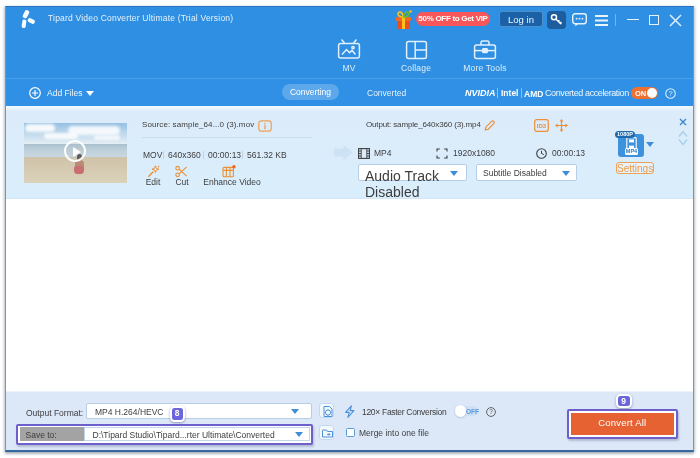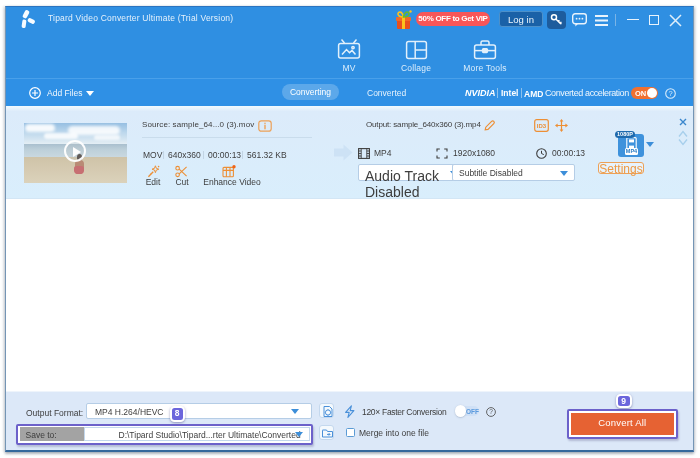--- a/index.html
+++ b/index.html
@@ -221,36 +221,36 @@
     <svg class="abs" style="left:530px;top:42px;" width="11" height="11" viewBox="0 0 11 11">
         <circle cx="5.5" cy="5.5" r="4.8" fill="none" stroke="#3d3d3d" stroke-width="1.1"></circle>
         <path d="M5.5 2.8 L5.5 5.5 L7.8 6.6" stroke="#3d3d3d" stroke-width="1" fill="none"></path>
       </svg>
     <div class="abs" style="left:546px;top:42px;font-size:8.5px;color:#3d3d3d;">00:00:13</div>
 
     <div class="abs" style="left:352px;top:58px;width:109px;height:17px;background:#fff;border:1px solid #b5cde6;border-radius:2px;">
       <div class="abs" style="left:6px;top:3.5px;font-size:14px;color:#3d3d3d;">Audio Track Disabled</div>
       <div class="abs" style="right:8px;top:6px;width:0;height:0;border-left:4px solid transparent;border-right:4px solid transparent;border-top:5px solid #3c8ed9;"></div>
     </div>
-    <div class="abs" style="left:446px;top:58px;width:123px;height:17px;background:#fff;border:1px solid #b5cde6;border-radius:2px;">
+    <div class="abs" style="left:470px;top:58px;width:101px;height:17px;background:#fff;border:1px solid #b5cde6;border-radius:2px;">
       <div class="abs" style="left:6px;top:3.5px;font-size:8.5px;color:#3d3d3d;">Subtitle Disabled</div>
       <div class="abs" style="right:6px;top:6px;width:0;height:0;border-left:4px solid transparent;border-right:4px solid transparent;border-top:5px solid #3c8ed9;"></div>
     </div>
 
     <div class="abs" style="left:612px;top:28px;width:26px;height:23px;background:#3e92dc;border-radius:3px;">
       <svg class="abs" style="left:8px;top:3.5px;" width="11" height="14" viewBox="0 0 11 14">
           <rect x="0.8" y="0.6" width="9.4" height="12.8" rx="1" fill="none" stroke="#fff" stroke-width="1.1"></rect>
           <rect x="3" y="2.4" width="5" height="3" fill="#fff"></rect>
           <rect x="3" y="8.6" width="5" height="3" fill="#fff"></rect>
         </svg>
       <div class="abs" style="left:7px;top:14px;width:13px;height:7px;background:#fff;border-radius:1.5px;color:#2a7cc4;font-size:5.5px;font-weight:bold;text-align:center;line-height:7px;">MP4</div>
     </div>
     <div class="abs" style="left:609px;top:25px;width:20px;height:7px;background:#1e6aad;border-radius:3.5px;color:#fff;font-size:5.5px;font-weight:bold;text-align:center;line-height:7px;">1080P</div>
     <div class="abs" style="left:640px;top:36px;width:0;height:0;border-left:4px solid transparent;border-right:4px solid transparent;border-top:5px solid #3c8ed9;"></div>
-    <div class="abs" style="left:592px;top:56px;width:46px;height:12px;border:1px solid #eda158;border-radius:3px;color:#ed9a45;font-size:12px;text-align:center;line-height:12px;background:rgba(255,255,255,0.35);">Settings</div>
+    <div class="abs" style="left:610px;top:56px;width:38px;height:12px;border:1px solid #eda158;border-radius:3px;color:#ed9a45;font-size:10px;text-align:center;line-height:12px;background:rgba(255,255,255,0.35);">Settings</div>
 
     <svg class="abs" style="left:673px;top:12px;" width="8" height="8" viewBox="0 0 8 8">
         <path d="M1 1 L7 7 M7 1 L1 7" stroke="#3b87cd" stroke-width="1.4"></path>
       </svg>
     <svg class="abs" style="left:672px;top:24px;" width="10" height="8" viewBox="0 0 10 8">
         <path d="M1 6.5 L5 1.5 L9 6.5" fill="none" stroke="#a7cfec" stroke-width="1.4"></path>
       </svg>
     <svg class="abs" style="left:672px;top:32px;" width="10" height="8" viewBox="0 0 10 8">
         <path d="M1 1.5 L5 6.5 L9 1.5" fill="none" stroke="#a7cfec" stroke-width="1.4"></path>
       </svg>
@@ -292,21 +292,21 @@
         <circle cx="5" cy="5" r="4.4" fill="none" stroke="#555" stroke-width="0.9"></circle>
         <text x="5" y="7.4" font-size="6.5" fill="#555" text-anchor="middle" font-family="Liberation Sans">?</text>
       </svg>
     <div class="abs" style="left:340px;top:36px;width:9px;height:9px;background:#fff;border:1px solid #5b9bd5;border-radius:1.5px;"></div>
     <div class="abs" style="left:353px;top:36px;font-size:8.5px;color:#3d3d3d;">Merge into one file</div>
 
     <div class="abs" style="left:10px;top:32px;width:297px;height:21px;border:2.5px solid #6c61ca;border-radius:2px;background:#fff;box-shadow:1px 2px 2px rgba(120,120,160,0.4);">
       <div class="abs" style="left:1.5px;top:1.5px;right:1.5px;bottom:1.5px;background:#a3a3a3;text-align:right;">
         <div class="abs" style="left:6px;top:2.5px;font-size:8.5px;color:#3d3d3d;">Save to:</div>
         <div class="abs" style="left:64px;top:0;right:0;bottom:0;background:#fff;border:1px solid #c3d7ec;">
-          <div class="abs" style="left:8px;top:1.5px;font-size:8.5px;color:#3d3d3d;margin-left:26px;">D:\Tipard Studio\Tipard...rter Ultimate\Converted</div>
+          <div class="abs" style="left:8px;top:1.5px;font-size:8.5px;color:#3d3d3d;">D:\Tipard Studio\Tipard...rter Ultimate\Converted</div>
           <div class="abs" style="right:6px;top:4px;width:0;height:0;border-left:4px solid transparent;border-right:4px solid transparent;border-top:5px solid #3c8ed9;"></div>
         </div>
       </div>
     </div>
 
     <div class="abs" style="left:560.5px;top:17.5px;width:111px;height:29.5px;border:2.5px solid #6c61ca;border-radius:2px;background:#fff;box-shadow:1px 2px 2px rgba(120,120,160,0.4);">
       <div class="abs" style="left:2.5px;top:2px;right:2px;bottom:2px;background:#e66233;color:#fff;font-size:9.5px;letter-spacing:0.2px;text-align:center;line-height:20px;">Convert All</div>
     </div>
     <div class="abs" style="left:609.5px;top:2px;width:16px;height:14.5px;background:#6c66dc;border:2px solid #fff;border-radius:4.5px;box-shadow:0 1px 2.5px rgba(90,90,150,0.6);color:#fff;font-size:8.5px;font-weight:bold;text-align:center;line-height:10px;">9</div>
   </div>

